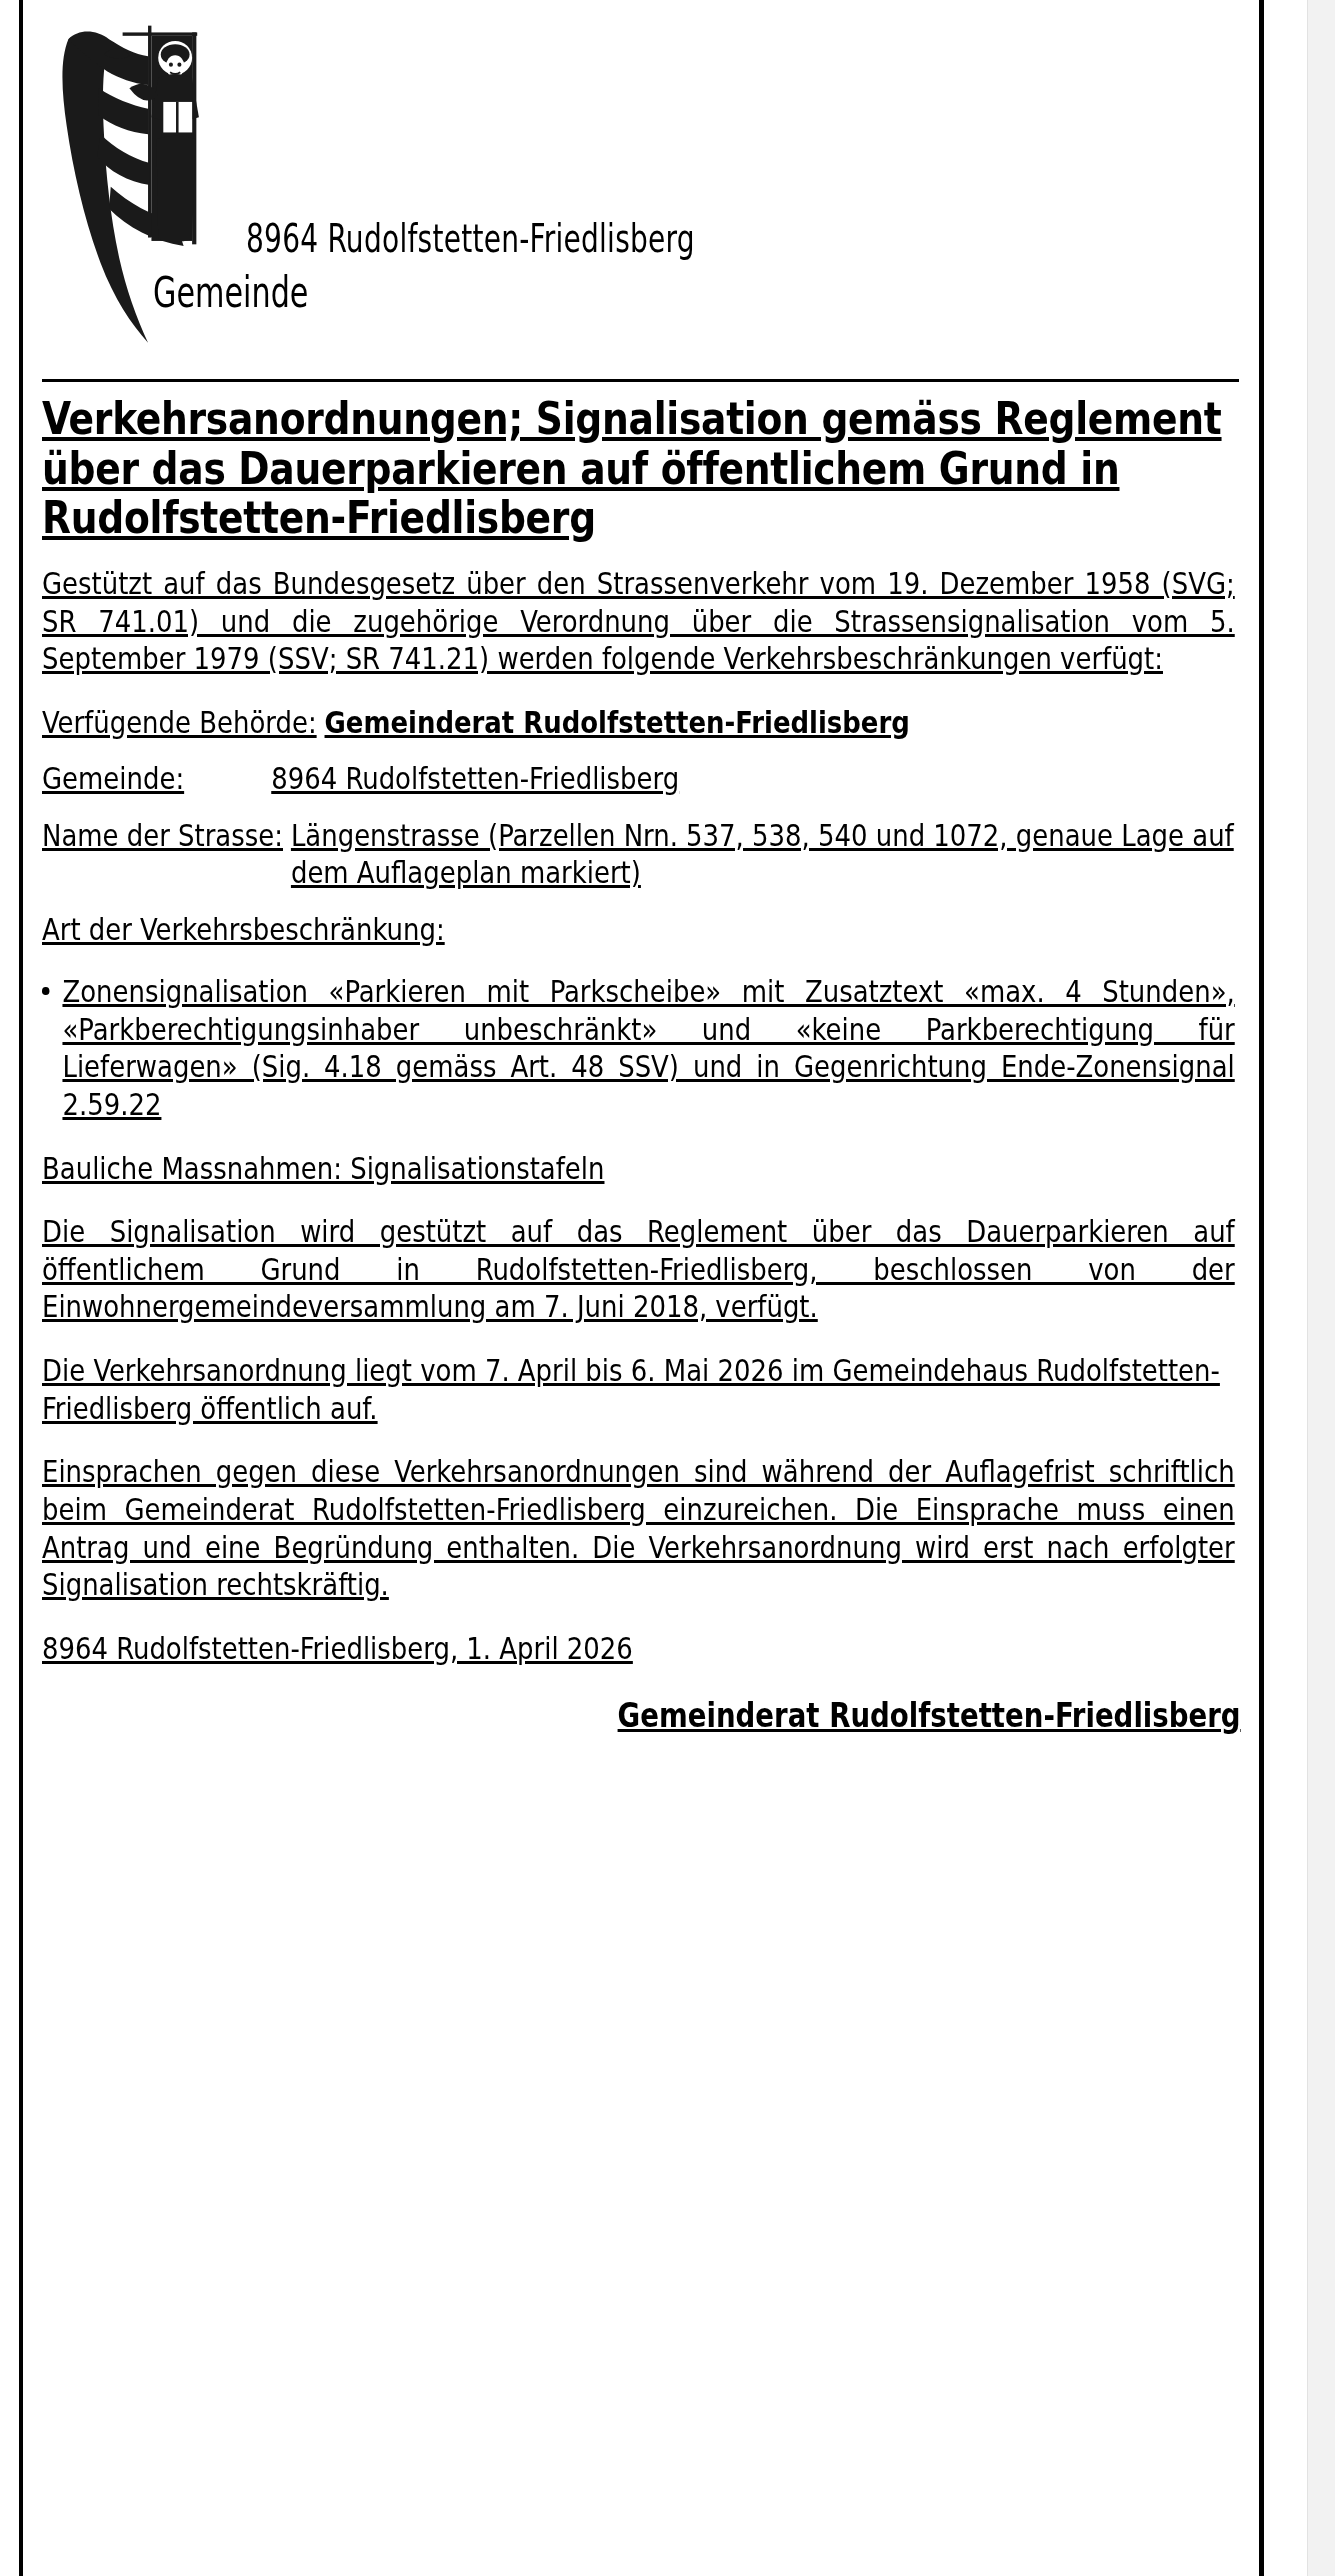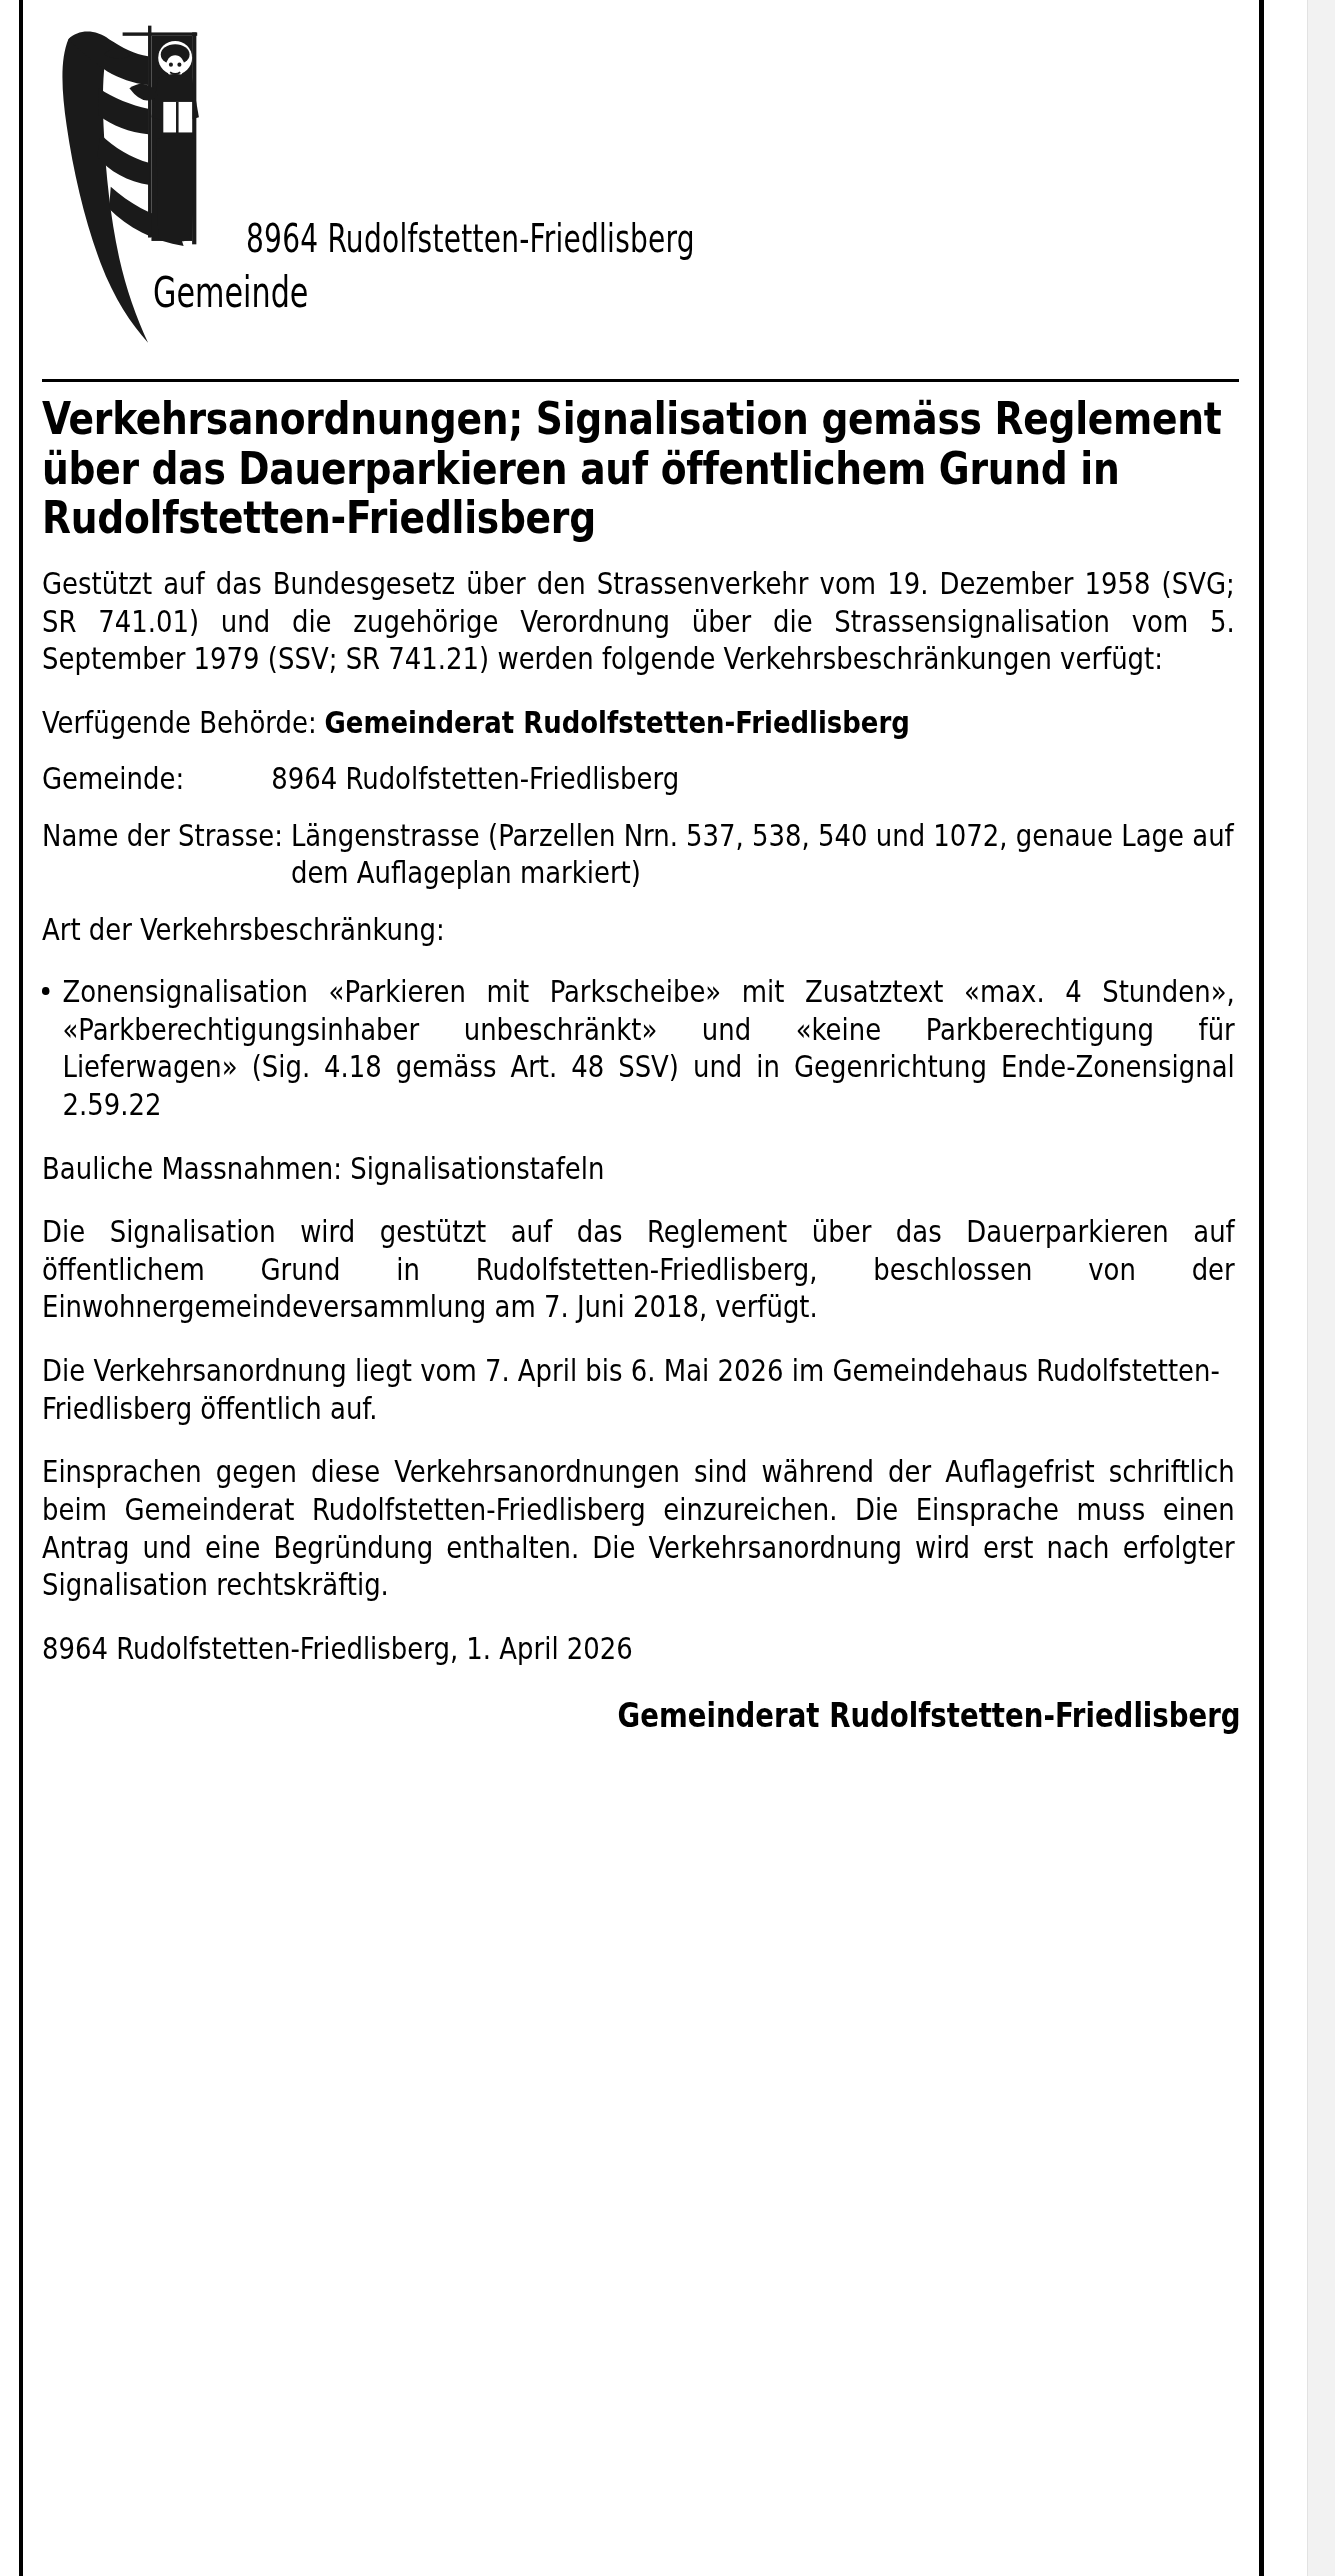--- a/index.html
+++ b/index.html
@@ -92,20 +92,21 @@
     position: absolute;
     left: 0px; top: 379px;
     width: 1197px;
     height: 2.5px;
     background: #000000;
   }
 
   
   .col {
     padding-top: 10.2px;
+    text-decoration: underline;
   }
   .title {
     font-family: "Liberation Sans Narrow", "DejaVu Sans Condensed", "Liberation Sans", sans-serif;
     font-weight: bold;
     font-size: 45px;
     line-height: 1.10;
     letter-spacing: -0.3px;
     margin: 0 0 22px 0;
     transform: scaleX(0.93);
     transform-origin: left top;

